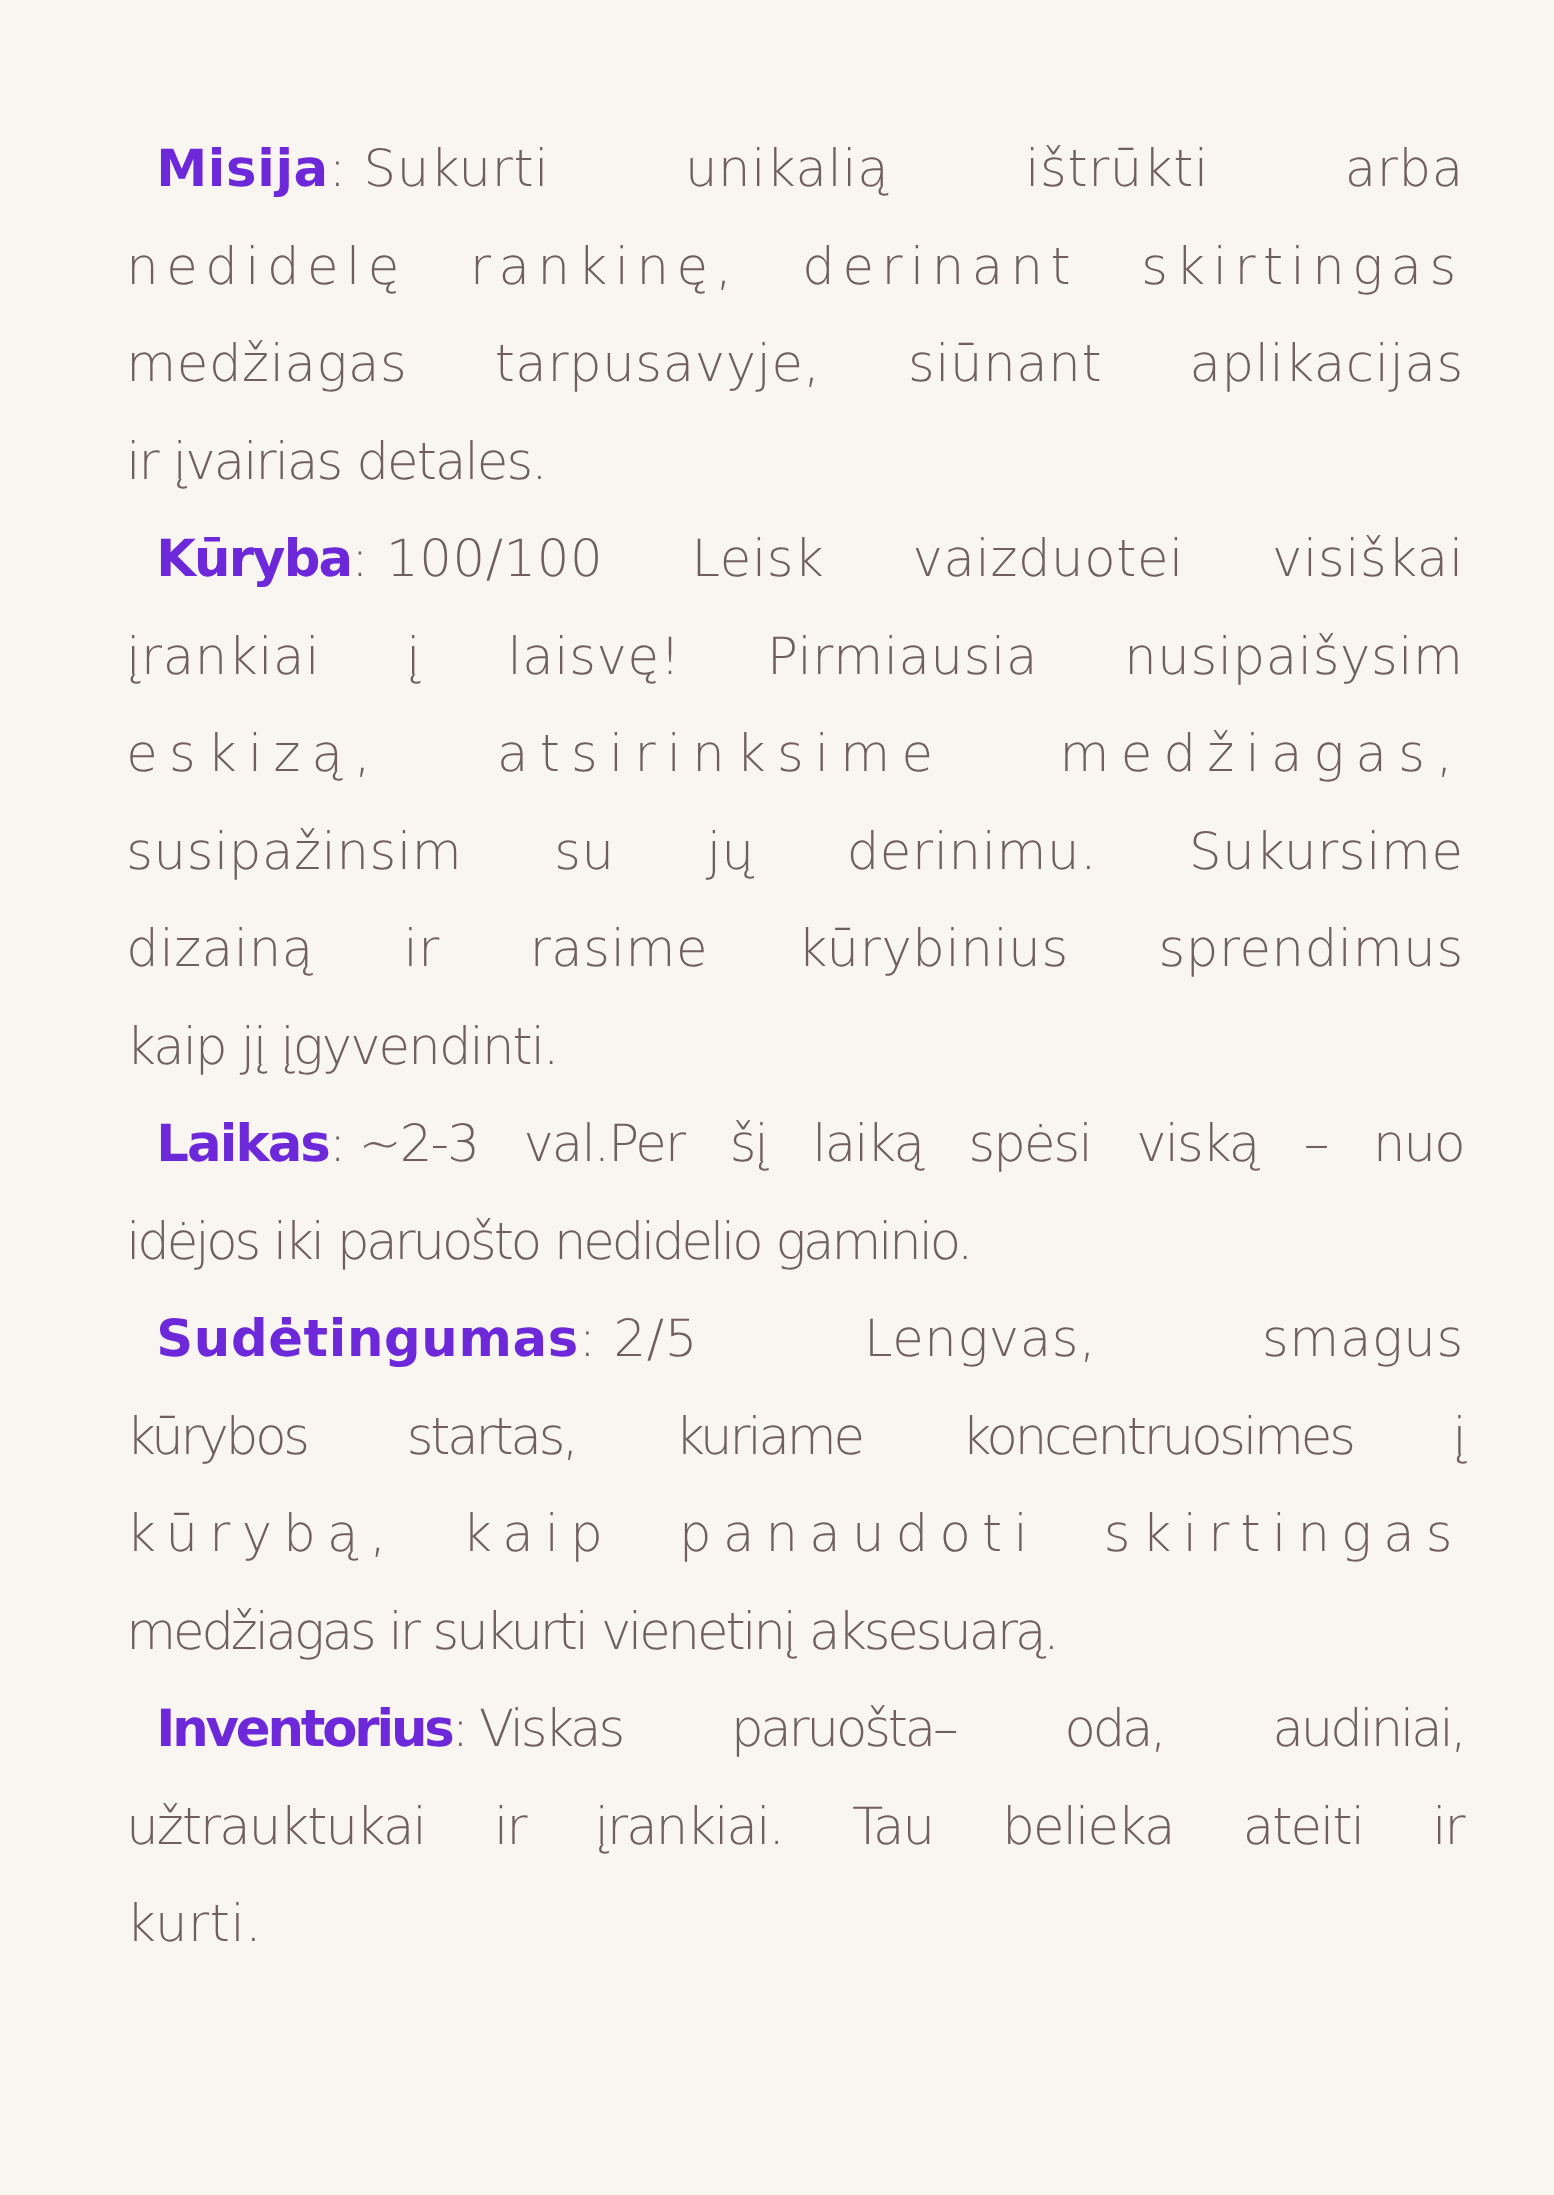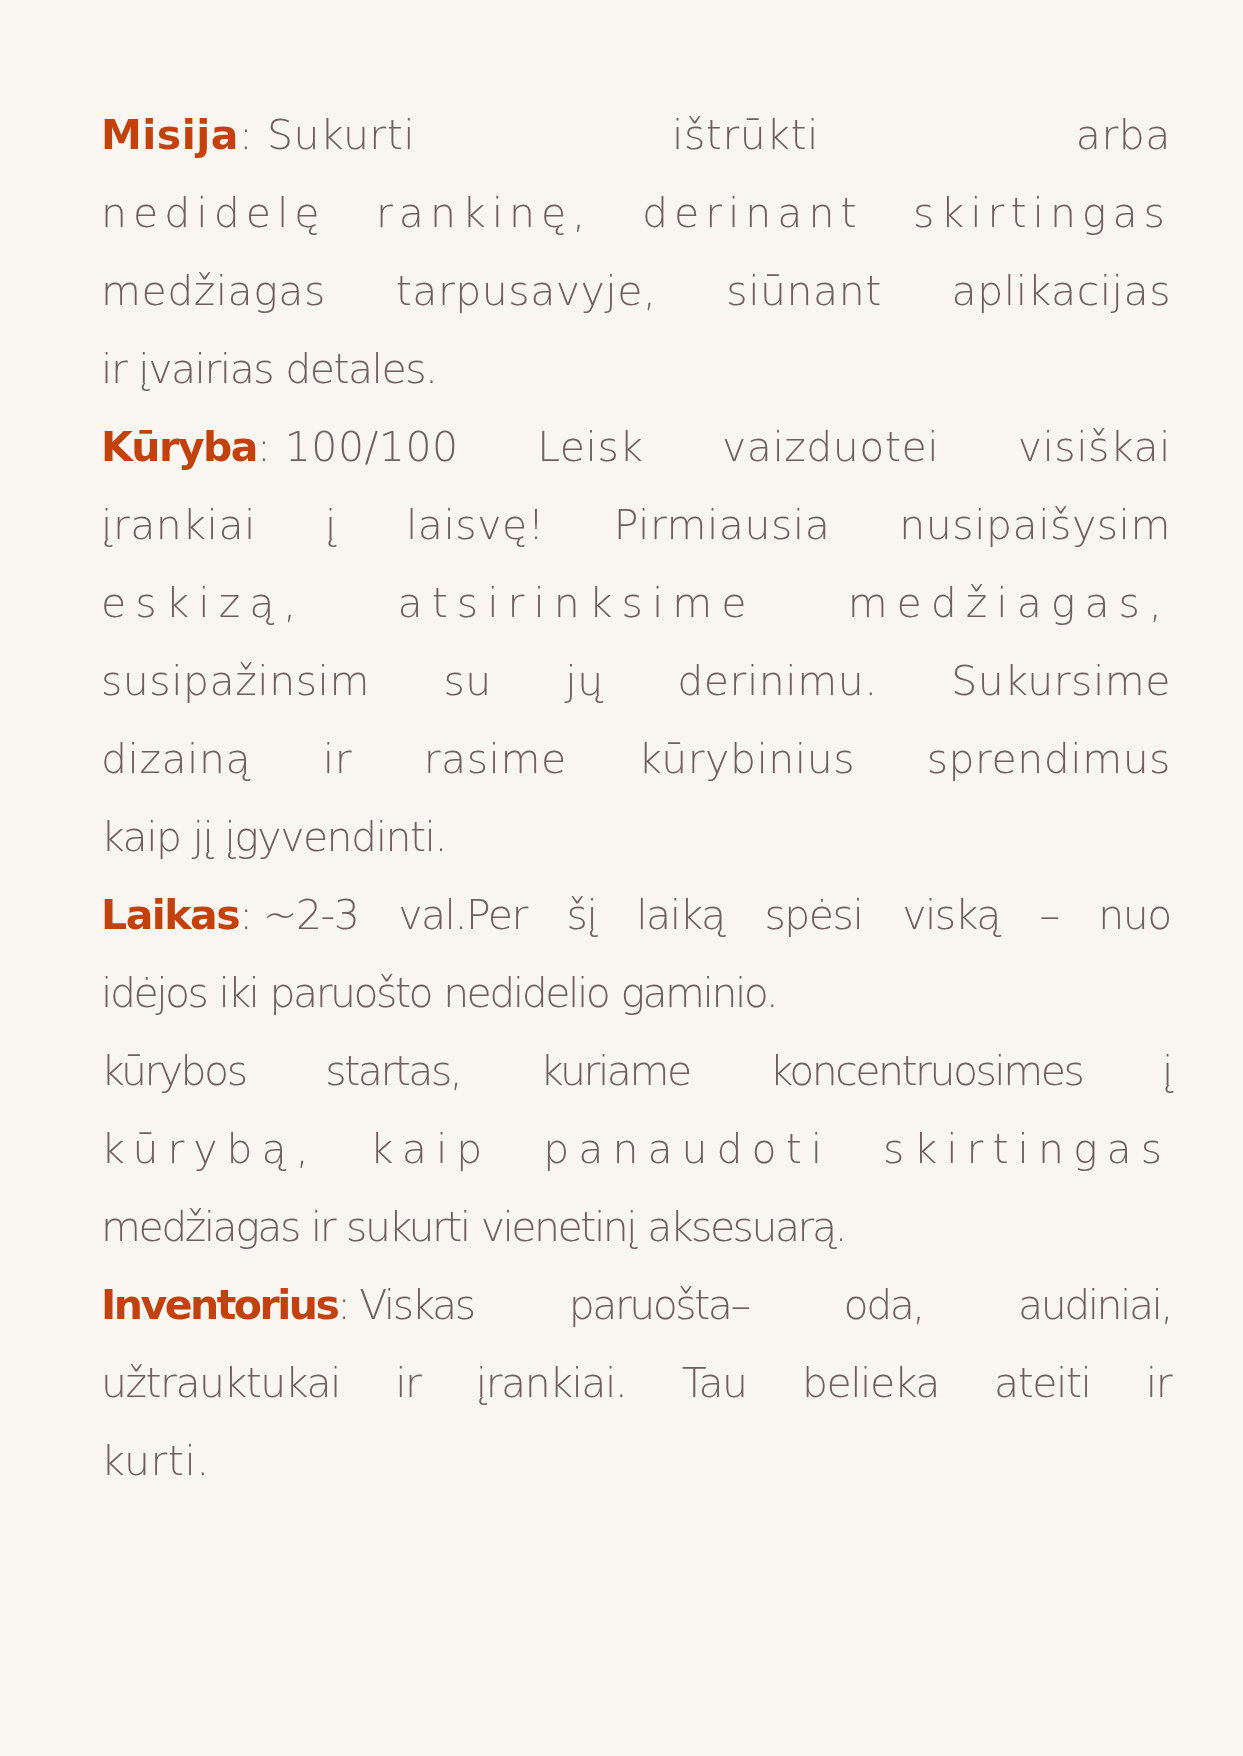--- a/index.html
+++ b/index.html
@@ -25,35 +25,37 @@
     display: flex;
     justify-content: space-between;
     letter-spacing: 0.5px;
   }
   .line.left { justify-content: flex-start; }
   .line span.w { display: inline-block; }
   .line.left span.w { margin-right: 12px; }
   .label {
     font-weight: 700;
     font-family: "DejaVu Sans", sans-serif;
-    color: #c2410c;
+    color: #6d28d9;
+    margin-left: 24px;
   }
   .wide { letter-spacing: 6px; }
   .xwide { letter-spacing: 9px; gap: 12px; }
   .tight { letter-spacing: -1.5px; }
   .tight2 { letter-spacing: -2.5px; text-align: right; }
 </style>
 </head>
 <body>
 
 <div class="page">
 
   <div class="section">
     <div class="line">
       <span class="w"><span class="label">Misija</span><span>: Sukurti</span></span>
+      <span class="w">unikalią</span>
       <span class="w">ištrūkti</span>
       <span class="w">arba</span>
     </div>
     <div class="line wide">
       <span class="w">nedidelę</span>
       <span class="w">rankinę,</span>
       <span class="w">derinant</span>
       <span class="w">skirtingas</span>
     </div>
     <div class="line">
@@ -123,20 +125,25 @@
     <div class="line left tight2">
       <span class="w">idėjos</span>
       <span class="w">iki</span>
       <span class="w">paruošto</span>
       <span class="w">nedidelio</span>
       <span class="w">gaminio.</span>
     </div>
   </div>
 
   <div class="section">
+    <div class="line">
+      <span class="w"><span class="label">Sudėtingumas</span><span>: 2/5</span></span>
+      <span class="w">Lengvas,</span>
+      <span class="w">smagus</span>
+    </div>
     <div class="line tight2">
       <span class="w">kūrybos</span>
       <span class="w">startas,</span>
       <span class="w">kuriame</span>
       <span class="w">koncentruosimes</span>
       <span class="w">į</span>
     </div>
     <div class="line xwide">
       <span class="w">kūrybą,</span>
       <span class="w">kaip</span>

